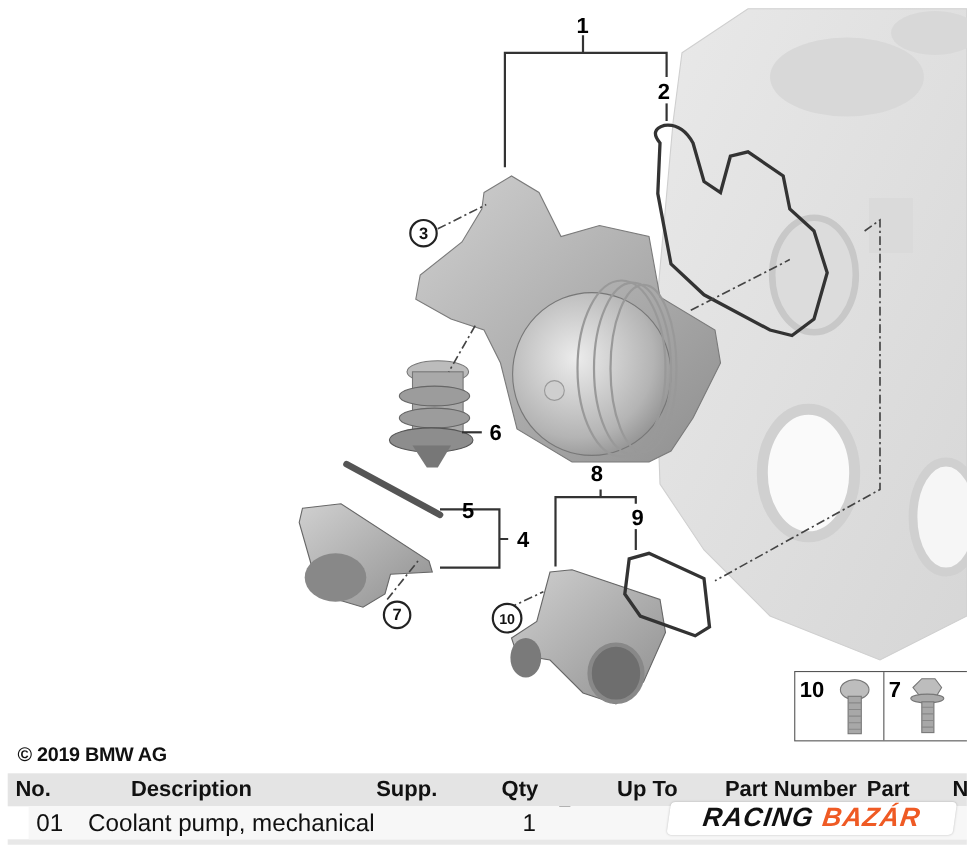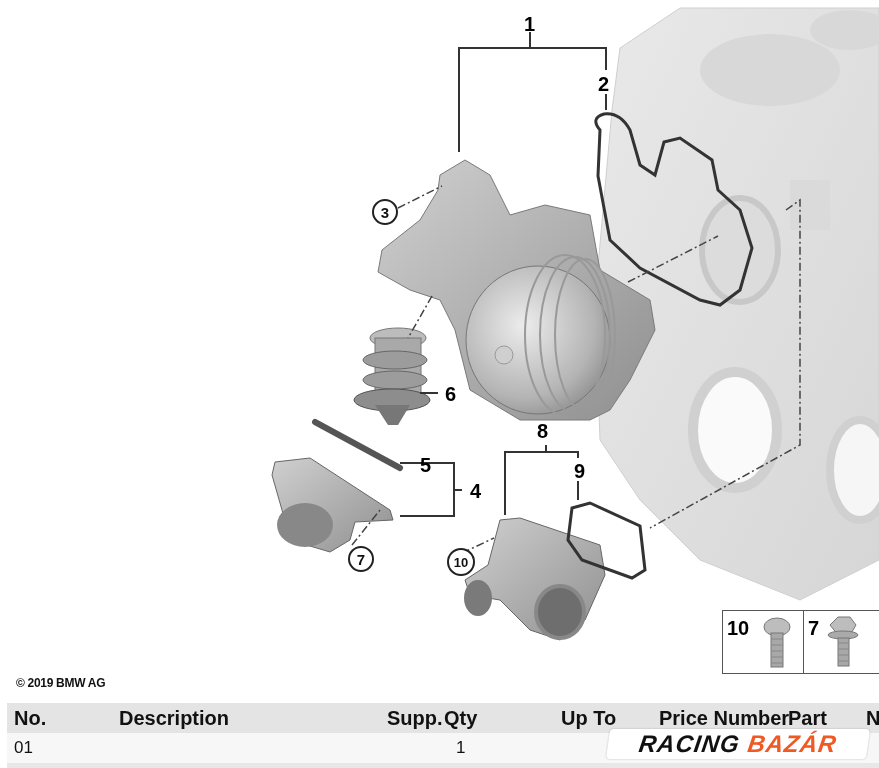--- a/index.html
+++ b/index.html
@@ -4,24 +4,24 @@
 <style>
   html, body { margin:0; padding:0; }
   body { width:879px; height:768px; background:#ffffff; position:relative; overflow:hidden; font-family:"Liberation Sans", sans-serif; }
   .diagram { position:absolute; left:0; top:0; width:879px; height:700px; }
   .diagram svg { position:absolute; left:0; top:0; }
   .callout { position:absolute; font-family:"Liberation Sans", sans-serif; font-weight:bold; font-size:20px; color:#000; line-height:1; }
   .circ { position:absolute; width:26px; height:26px; border:2px solid #222; border-radius:50%; background:#fff; font-family:"Liberation Sans", sans-serif; font-size:15px; font-weight:bold; display:flex; align-items:center; justify-content:center; color:#111; box-sizing:border-box; }
   .screws { position:absolute; left:722px; top:610px; width:170px; height:62px; border:1px solid #555; display:flex; background:#fff; }
   .screw-cell { width:80px; height:100%; border-right:1px solid #555; position:relative; }
   .screw-cell .num { position:absolute; left:4px; top:6px; font-weight:bold; font-size:20px; }
-  .copyright { position:absolute; left:16px; top:676px; font-size:12px; font-weight:bold; color:#111; letter-spacing:-0.3px; }
+  .copyright { position:absolute; left:16px; top:676px; font-size:18px; font-weight:bold; color:#111; letter-spacing:-0.3px; }
   .table { position:absolute; left:7px; top:703px; width:872px; }
   .thead { height:30px; background:#e4e4e4; display:flex; align-items:center; font-weight:bold; font-size:20px; color:#111; }
-  .trow { height:30px; background:#f7f7f7; display:flex; align-items:center; font-size:17px; color:#111; }
+  .trow { height:30px; background:#f7f7f7; display:flex; align-items:center; font-size:22px; color:#111;margin-left:19px; }
   .trow2 { height:6px; background:#e8e8e8; }
   .cell { position:absolute; white-space:nowrap; }
   .watermark { position:absolute; left:608px; top:729px; width:260px; height:30px; background:#fff; border-radius:4px; box-shadow:0 0 2px rgba(0,0,0,0.25); display:flex; align-items:center; justify-content:center; font-family:"Liberation Sans", sans-serif; font-weight:bold; font-style:italic; font-size:24px; letter-spacing:1px; transform:skewX(-8deg); }
   .wm-a { color:#111; }
   .wm-b { color:#ef5a24; margin-left:8px; }
 </style>
 </head>
 <body>
 
 <div class="diagram">
@@ -135,30 +135,31 @@
     </div>
   </div>
 </div>
 
 <div class="copyright">© 2019 BMW AG</div>
 
 <div class="table">
   <div class="thead" style="position:relative;">
     <span class="cell" style="left:7px;">No.</span>
     <span class="cell" style="left:112px;">Description</span>
-    <span class="cell" style="left:335px;margin-left:45px;">Supp.</span>
-    <span class="cell" style="left:437px;">Qty</span>
+    <span class="cell" style="left:335px;">Supp.</span>
+    <span class="cell" style="left:449px;">Qty</span>
     <span class="cell" style="left:500px;margin-top:45px;">From</span>
     <span class="cell" style="left:554px;">Up To</span>
-    <span class="cell" style="left:652px;">Price Number</span>
+    <span class="cell" style="left:652px;">Part Number</span>
     <span class="cell" style="left:781px;">Part</span>
     <span class="cell" style="left:859px;">N</span>
   </div>
   <div class="trow" style="position:relative;">
     <span class="cell" style="left:7px;">01</span>
+    <span class="cell" style="left:54px;">Coolant pump, mechanical</span>
     <span class="cell" style="left:335px;"></span>
     <span class="cell" style="left:449px;">1</span>
   </div>
   <div class="trow2"></div>
 </div>
 
 <div class="watermark">
   <span class="wm-a">RACING</span>
   <span class="wm-b">BAZÁR</span>
 </div>

